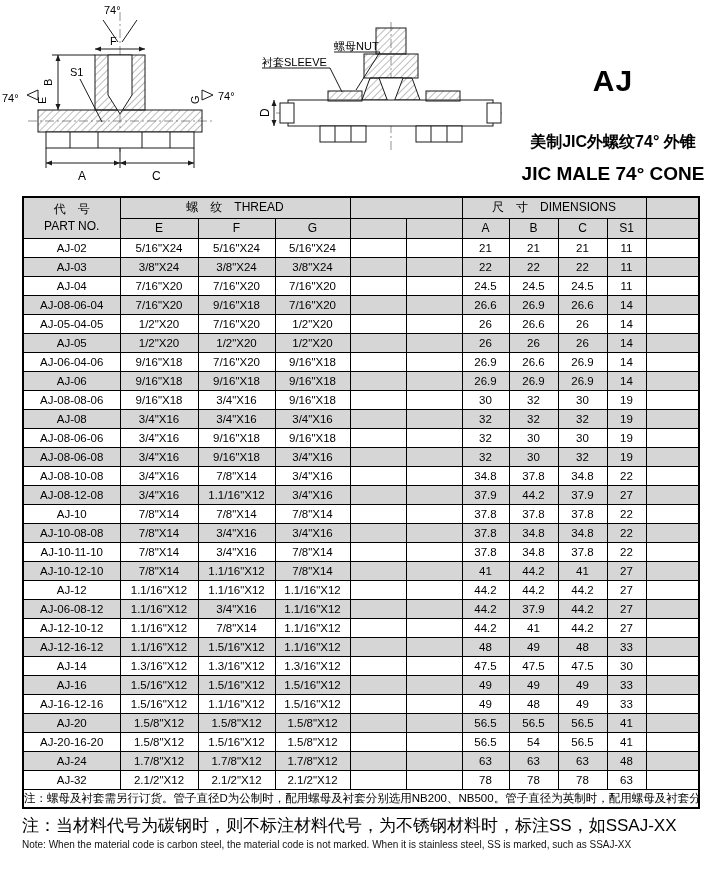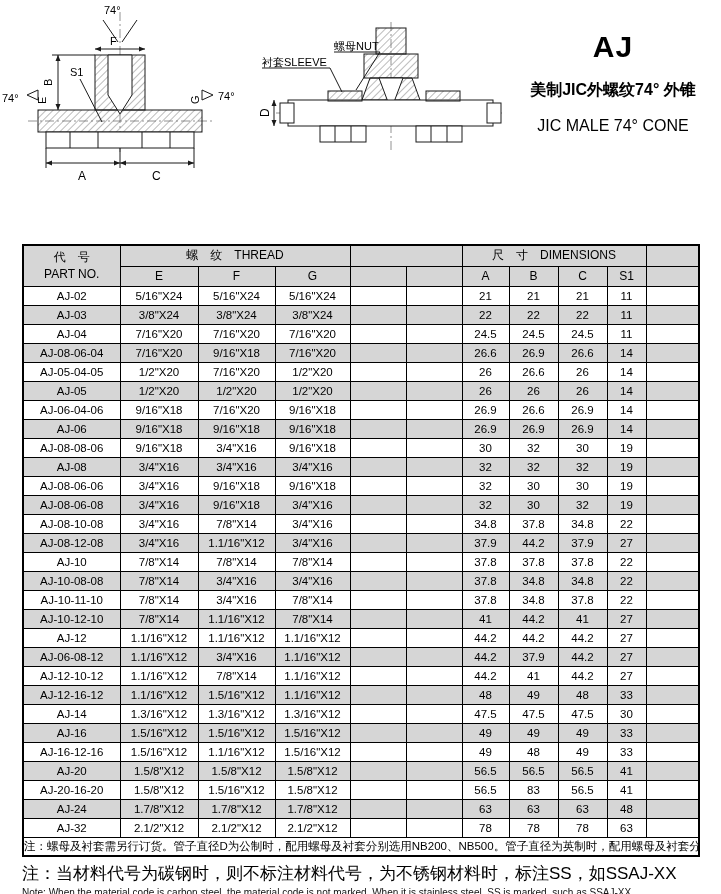--- a/index.html
+++ b/index.html
@@ -2,27 +2,27 @@
 <html><head>
 <meta charset="utf-8">
 <style>
   * { margin:0; padding:0; box-sizing:border-box; }
   body { background:#ffffff; font-family:"Liberation Sans", sans-serif; color:#000; }
   .page { width:721px; height:894px; background:#fff; position:relative; overflow:hidden; }
 
   
   .top { display:flex; height:196px; align-items:flex-start; }
   .drawings { width:505px; height:192px; flex:0 0 auto; }
-  .title-block { flex:1; text-align:center; padding-top:30px; }
+  .title-block { flex:1; text-align:center; padding-top:64px; }
   .model { font-size:30px; font-weight:bold; letter-spacing:1px; }
-  .sub-cn { font-size:16px; margin-top:16px; font-weight:bold; }
-  .sub-en { font-size:16px; margin-top:16px; font-weight:normal; }
+  .sub-cn { font-size:16px; margin-top:34px; font-weight:bold; }
+  .sub-en { font-size:19px; margin-top:10px; font-weight:bold; }
 
   
-  table.parts { border-collapse:collapse; table-layout:fixed; width:676px; margin-left:22px; border:2px solid #000;margin-top:48px; }
+  table.parts { border-collapse:collapse; table-layout:fixed; width:676px; margin-left:22px; border:2px solid #000; }
   table.parts th, table.parts td {
     border:1px solid #000; text-align:center; vertical-align:middle;
     font-size:11.5px; font-weight:normal; white-space:nowrap; overflow:hidden;
     height:19px; padding:0;
   }
   table.parts thead th { background:#d6d6d6; font-size:12px; }
   table.parts thead tr.gr1 th { height:21px; }
   table.parts thead tr.gr2 th { height:20px; }
   th.partno-h { font-size:12px; line-height:1.4; }
   tbody tr.shade td { background:#d6d6d6; }
@@ -527,21 +527,21 @@
           <td></td>
         </tr>
         <tr>
           <td>AJ-20-16-20</td>
           <td>1.5/8"X12</td>
           <td>1.5/16"X12</td>
           <td>1.5/8"X12</td>
           <td></td>
           <td></td>
           <td>56.5</td>
-          <td>83</td>
+          <td>54</td>
           <td>56.5</td>
           <td>41</td>
           <td></td>
         </tr>
         <tr class="shade">
           <td>AJ-24</td>
           <td>1.7/8"X12</td>
           <td>1.7/8"X12</td>
           <td>1.7/8"X12</td>
           <td></td>

